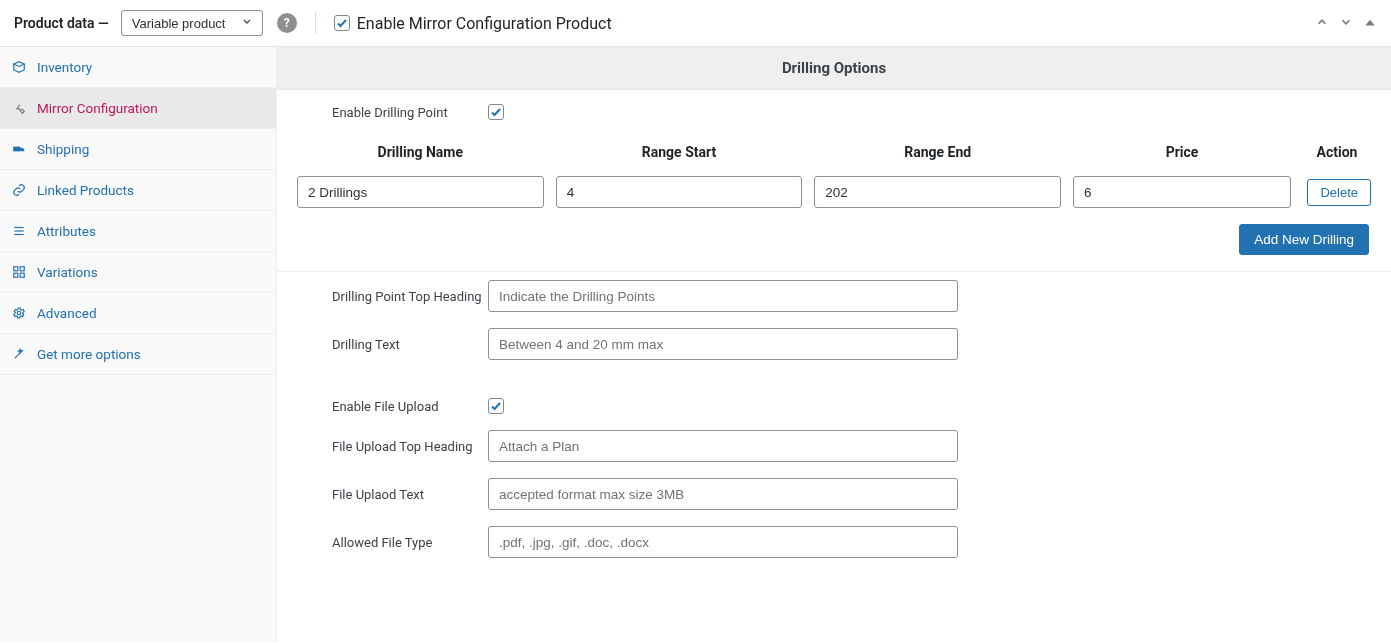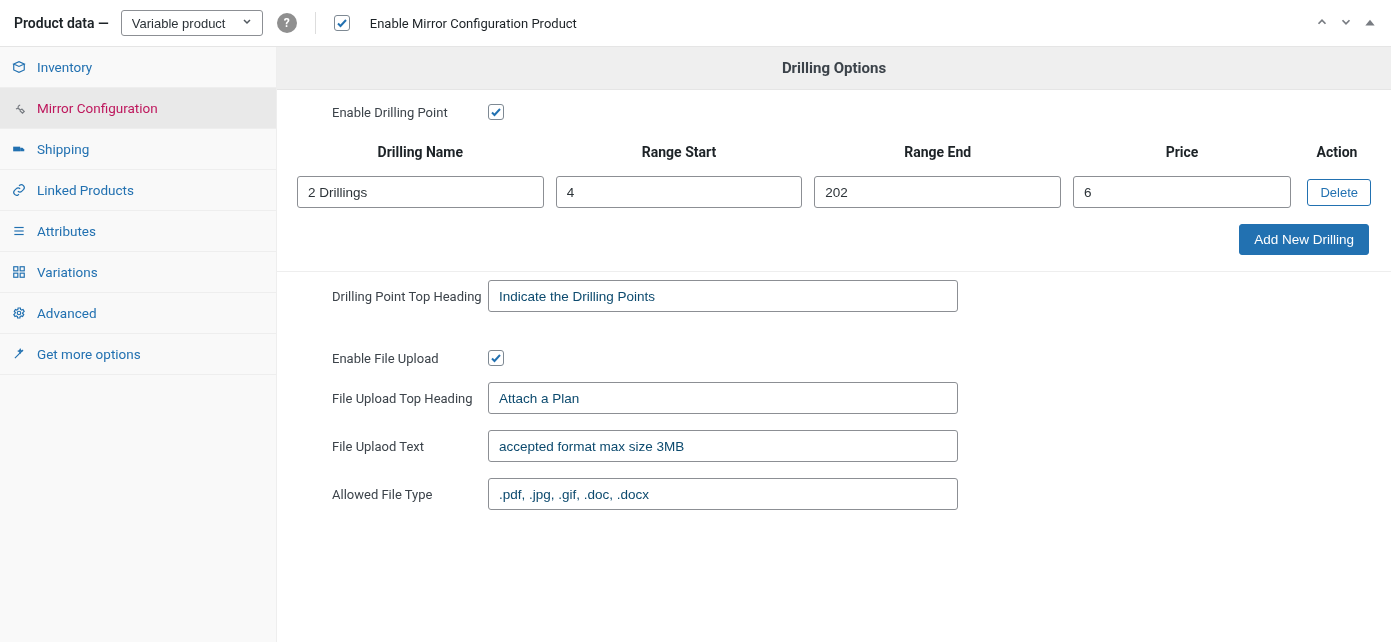--- a/index.html
+++ b/index.html
@@ -42,21 +42,21 @@
   .help-icon {
     width: 20px; height: 20px;
     border-radius: 50%;
     background: #8f8f8f;
     color: #fff;
     display: inline-flex; align-items: center; justify-content: center;
     font-size: 12px; font-weight: 700;
     margin-left: 14px;
   }
   .vsep { width: 1px; height: 22px; background: #ddd; margin: 0 18px; }
-  .checkbox-row { display: inline-flex; align-items: center; gap: 20px; font-size: 13px; color: #1d2327; }
+  .checkbox-row { display: inline-flex; align-items: center; gap: 7px; font-size: 16px; color: #1d2327; }
   .wp-check {
     width: 16px; height: 16px; border: 1px solid #7e8993; border-radius: 3px;
     display: inline-flex; align-items: center; justify-content: center;
     background: #fff;
   }
   .wp-check svg { width: 12px; height: 12px; }
   .topbar-right { margin-left: auto; display: flex; gap: 10px; color: #787c82; }
   .topbar-right span { cursor: pointer; }
   .layout { display: flex; }
   .sidebar {
@@ -86,21 +86,21 @@
   }
   .form-row {
     display: flex; align-items: center;
     padding: 14px 14px 8px 14px;
   }
   .form-row.tight { padding-top: 8px; padding-bottom: 8px; }
   .form-label { width: 156px; color: #3c434a; font-size: 13px; margin-left: 41px; }
   .text-input {
     height: 32px; padding: 0 10px;
     border: 1px solid #8c8f94; border-radius: 3px;
-    font-size: 13.5px; color: #0c4a6e; background: #fff;
+    font-size: 13.5px; color: #737373; background: #fff;
     width: 470px;
   }
   .table-wrap { padding: 6px 14px 12px 14px; border-bottom: 1px solid #eee;}
   table { width: 100%; border-collapse: collapse; }
   th { font-weight: 700; color: #1d2327; font-size: 14px; padding: 10px 8px; text-align: center;}
   td { padding: 6px 6px; }
   td input {
     width: 100%; height: 32px; padding: 0 10px;
     border: 1px solid #8c8f94; border-radius: 3px;
     font-size: 13.5px; color: #2c3338; background: #fff;
@@ -269,20 +269,24 @@
       </table>
       <div class="add-row">
         <button class="btn-primary">Add New Drilling</button>
       </div>
     </div>
 
     <div class="form-row tight">
       <span class="form-label">Drilling Point Top Heading</span>
       <input class="text-input" value="Indicate the Drilling Points" style="">
     </div>
+    <div class="form-row tight">
+      <span class="form-label">Drilling Text</span>
+      <input class="text-input" value="Between 4 and 20 mm max" style="">
+    </div>
 
     <div class="gap-section"></div>
 
     <div class="form-row">
       <span class="form-label">Enable File Upload</span>
       <label class="wp-check">
         <svg viewBox="0 0 24 24" fill="none" stroke="#2271b1" stroke-width="4">
             <polyline points="4 13 9 18 20 6"></polyline>
           </svg>
       </label>

